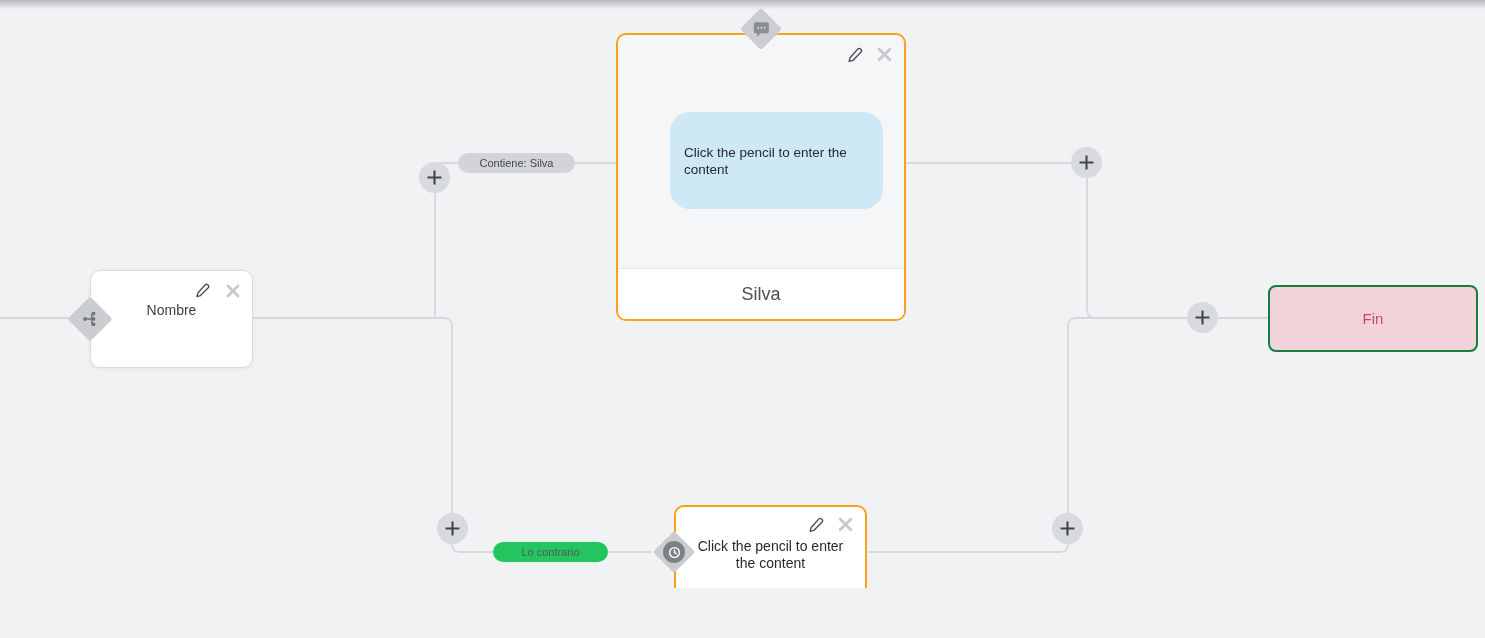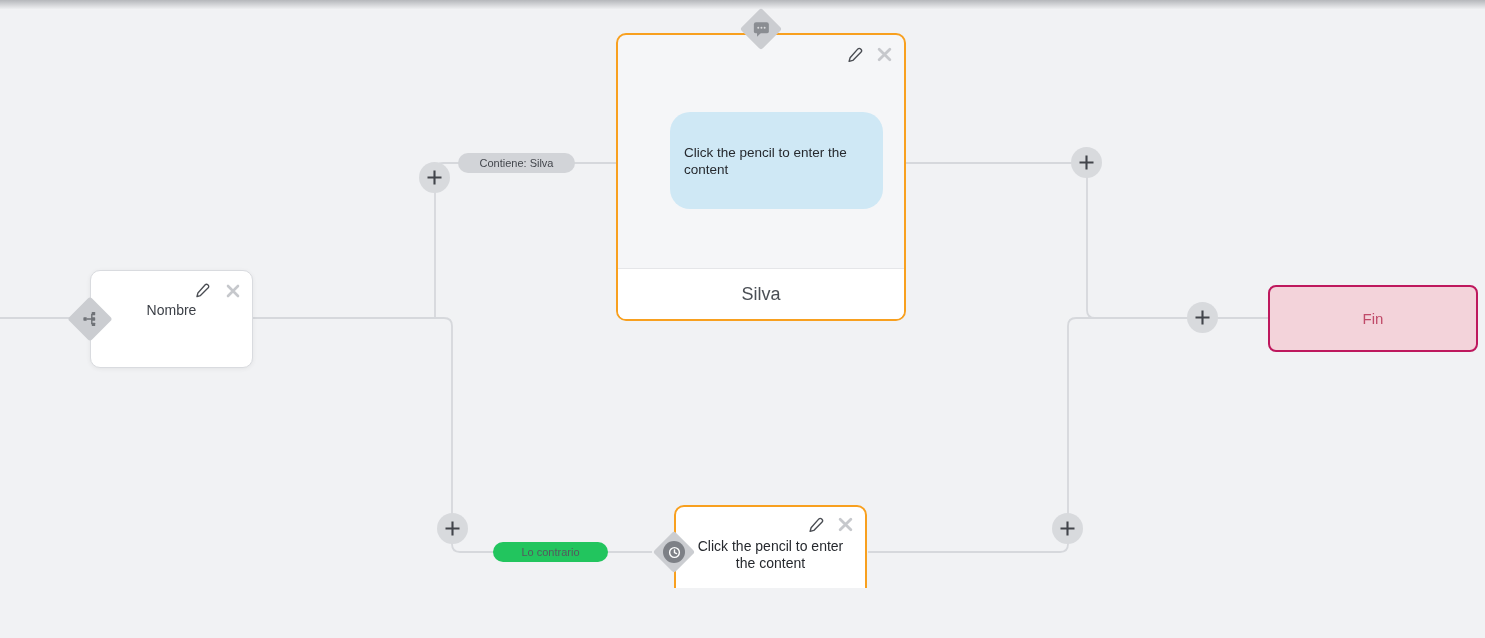--- a/index.html
+++ b/index.html
@@ -27,21 +27,21 @@
 
   
   .node{position:absolute;z-index:2;border-radius:10px;box-sizing:border-box;}
   .node-condition{left:90px;top:270px;width:163px;height:98px;background:#ffffff;
     border:1px solid #d9dbdf;box-shadow:0 1px 4px rgba(60,64,70,.08);}
   .node-message{left:616px;top:33px;width:290px;height:288px;background:#f5f6f8;
     border:2px solid #f8a01f;}
   .node-default{left:674px;top:505px;width:193px;height:93px;background:#ffffff;
     border:2px solid #f8a01f;}
   .node-end{left:1268px;top:285px;width:210px;height:67px;background:#f3d3da;
-    border:2px solid #be185d;border-radius:8px;display:flex;align-items:center;justify-content:center;}
+    border:2px solid #15803d;border-radius:8px;display:flex;align-items:center;justify-content:center;}
   .node-end .end-label{font-size:15px;color:#c04a69;}
 
   .node-actions{position:absolute;top:11px;right:11px;display:flex;gap:13px;align-items:center;z-index:5;}
   .icon-btn{width:17px;height:17px;display:flex;align-items:center;justify-content:center;cursor:pointer;}
 
   .cond-text{padding-top:27px;text-align:center;font-size:14px;color:#3b3f46;line-height:25px;}
 
   
   .diamond{position:absolute;background:#cbcdd1;border-radius:3px;z-index:4;
     display:flex;align-items:center;justify-content:center;}

